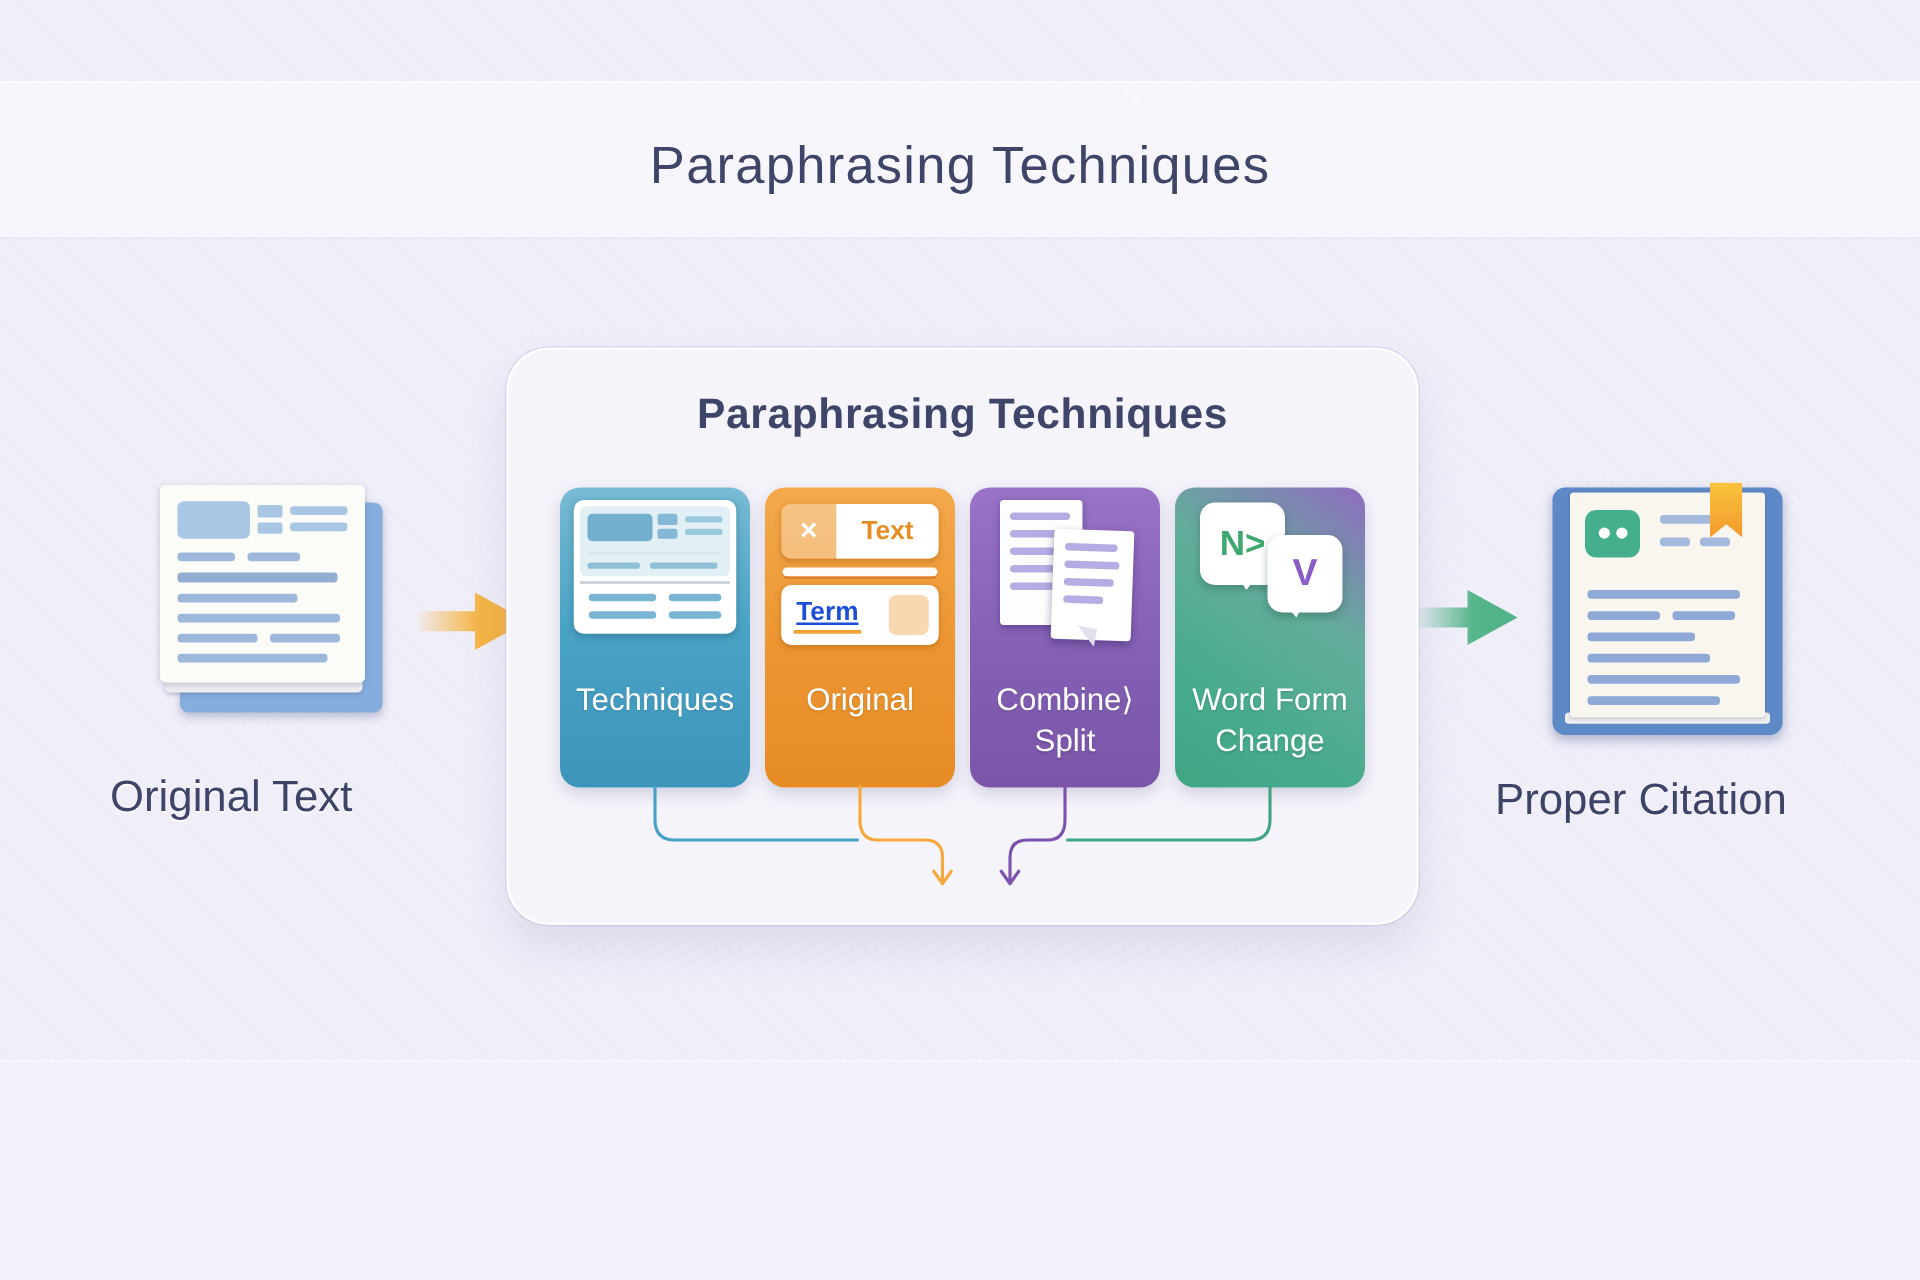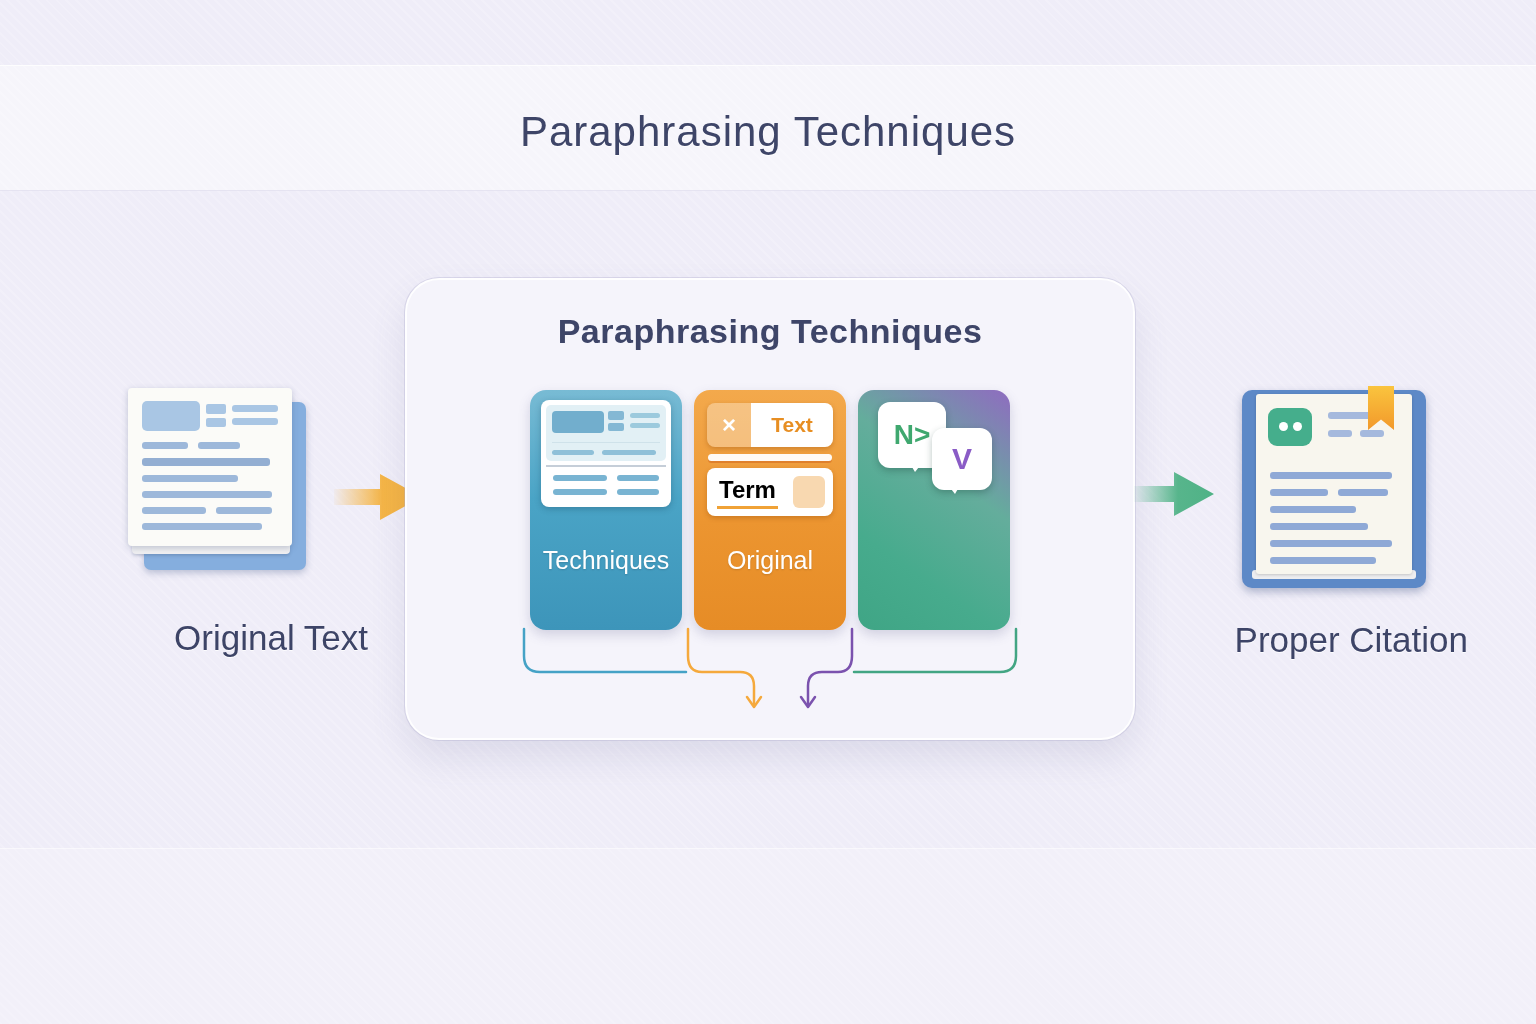--- a/index.html
+++ b/index.html
@@ -85,22 +85,22 @@
   .chip1 { height:44px; border-radius:8px; overflow:hidden; display:flex;
            box-shadow:0 2px 5px rgba(130,60,0,.3); }
   .chip1-x { width:44px; background:rgba(255,255,255,.32); color:#fff; font-size:24px;
              font-weight:bold; display:flex; align-items:center; justify-content:center; }
   .chip1-word { flex:1; background:#fff; color:#e78e22; font-weight:bold; font-size:21px;
                 display:flex; align-items:center; justify-content:center; }
   .chip-bar { height:7px; background:rgba(255,255,255,.95); border-radius:4px; margin:7px 1px;
               box-shadow:0 2px 0 rgba(205,90,25,.45); }
   .chip2 { height:48px; background:#fff; border-radius:8px; display:flex; align-items:center;
            justify-content:space-between; padding:0 8px 0 10px; box-shadow:0 2px 5px rgba(130,60,0,.3); }
-  .chip2-term { color:#000000; font-weight:bold; font-size:24px; border-bottom:3px solid #f0a236;
-                padding:0 2px 2px; }
+  .chip2-term { color:#1d4ed8; font-weight:bold; font-size:21px; border-bottom:3px solid #f0a236;
+                padding:0 2px 2px;text-decoration:underline; }
   .chip2-swatch { width:32px; height:32px; background:#f8d8b0; border-radius:6px; }
 
   
   .docs { position:relative; width:128px; height:120px; margin:6px auto 0; }
   .doc-a { position:absolute; left:12px; top:4px; width:66px; height:100px; background:#fdfdfd;
            border-radius:3px; box-shadow:0 2px 6px rgba(40,20,80,.35); padding:10px 8px; }
   .doc-b { position:absolute; left:54px; top:28px; width:64px; height:88px; background:#fff;
            border-radius:3px; transform:rotate(2deg); box-shadow:0 3px 7px rgba(40,20,80,.4);
            padding:11px 9px; }
   .doc-b::after { content:""; position:absolute; bottom:-4px; left:20px; width:0; height:0;
@@ -150,21 +150,21 @@
   .cit-quote::after { content:""; position:absolute; left:11px; top:14px; width:9px; height:9px;
                background:#fff; border-radius:50%; box-shadow:14px 0 0 #fff; }
   .cit-bm { position:absolute; left:128px; top:6px; width:26px; height:44px;
             background:linear-gradient(180deg,#fac43e,#f2992b);
             -webkit-clip-path:polygon(0 0,100% 0,100% 100%,50% 76%,0 100%);
             clip-path:polygon(0 0,100% 0,100% 100%,50% 76%,0 100%);
             box-shadow:0 2px 3px rgba(150,90,0,.25); }
   .cit-ln { position:absolute; height:7px; background:#8fa9d6; border-radius:3px; }
 
   .flow-label {
-    position:absolute; text-align:right; font-size:35px; color:#3d4467;
+    position:absolute; text-align:left; font-size:35px; color:#3d4467;
     text-shadow:0 1px 0 rgba(255,255,255,.8);
   }
   .src-label { left:88px; top:618px; width:280px; }
   .res-label { left:1196px; top:620px; width:272px; }
 
   .arrow-svg { position:absolute; }
   .connectors { position:absolute; left:0; top:0; pointer-events:none; }
 </style>
 </head>
 <body>
@@ -270,25 +270,50 @@
           <div class="chip2-term">Term</div>
           <div class="chip2-swatch"></div>
         </div>
       </div>
       <div class="card-label">
         <span>Original</span><br>
         <span></span>
       </div>
     </div>
 
+    <div class="card card-combine">
+      <div class="docs">
+        <div class="doc-a">
+          <div class="lnp" style="width:48px"></div>
+          <div class="lnp" style="width:50px"></div>
+          <div class="lnp" style="width:44px"></div>
+          <div class="lnp" style="width:50px"></div>
+          <div class="lnp" style="width:38px"></div>
+        </div>
+        <div class="doc-b">
+          <div class="lnp" style="width:42px"></div>
+          <div class="lnp" style="width:44px"></div>
+          <div class="lnp" style="width:40px"></div>
+          <div class="lnp" style="width:32px"></div>
+        </div>
+      </div>
+      <div class="card-label">
+        <span>Combine⟩</span><br>
+        <span>Split</span>
+      </div>
+    </div>
 
     <div class="card card-wordform">
       <div class="bubs">
         <div class="bub bub-n">N&gt;</div>
         <div class="bub bub-v">V</div>
+      </div>
+      <div class="card-label">
+        <span>Word Form</span><br>
+        <span>Change</span>
       </div>
     </div>
 
   </div>
 </div>
 
 <svg class="connectors" width="1536" height="1024" viewBox="0 0 1536 1024">
   <path d="M524,629 V656 Q524,672 540,672 H686" fill="none" stroke-width="2.5" stroke-linecap="round" stroke="#45a2c6"></path>
   <path d="M1016,629 V656 Q1016,672 1000,672 H854" fill="none" stroke-width="2.5" stroke-linecap="round" stroke="#42a583"></path>
   <path d="M688,629 V656 Q688,672 702,672 H740 Q754,672 754,686 V704" fill="none" stroke-width="2.5" stroke-linecap="round" stroke="#f5a93c"></path>

